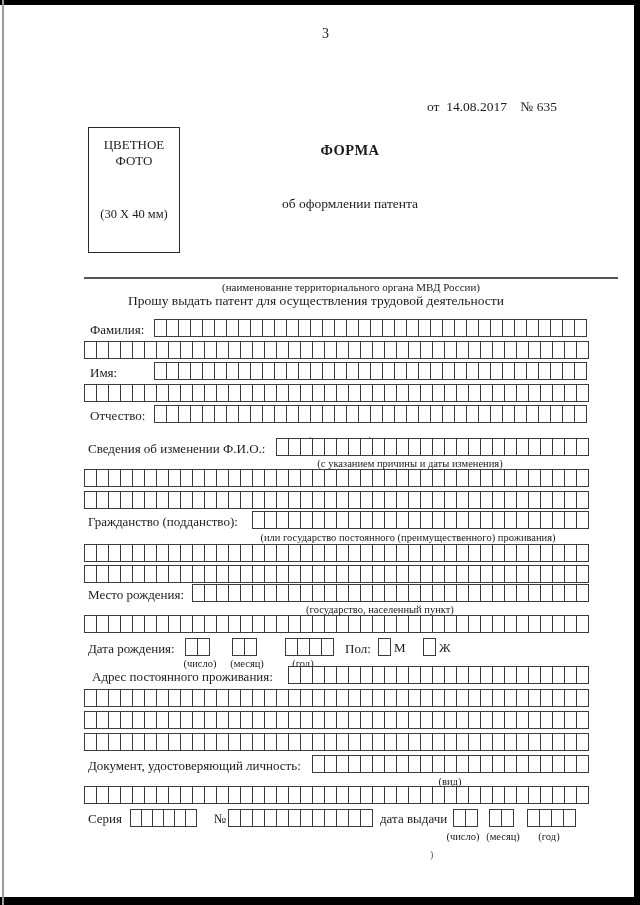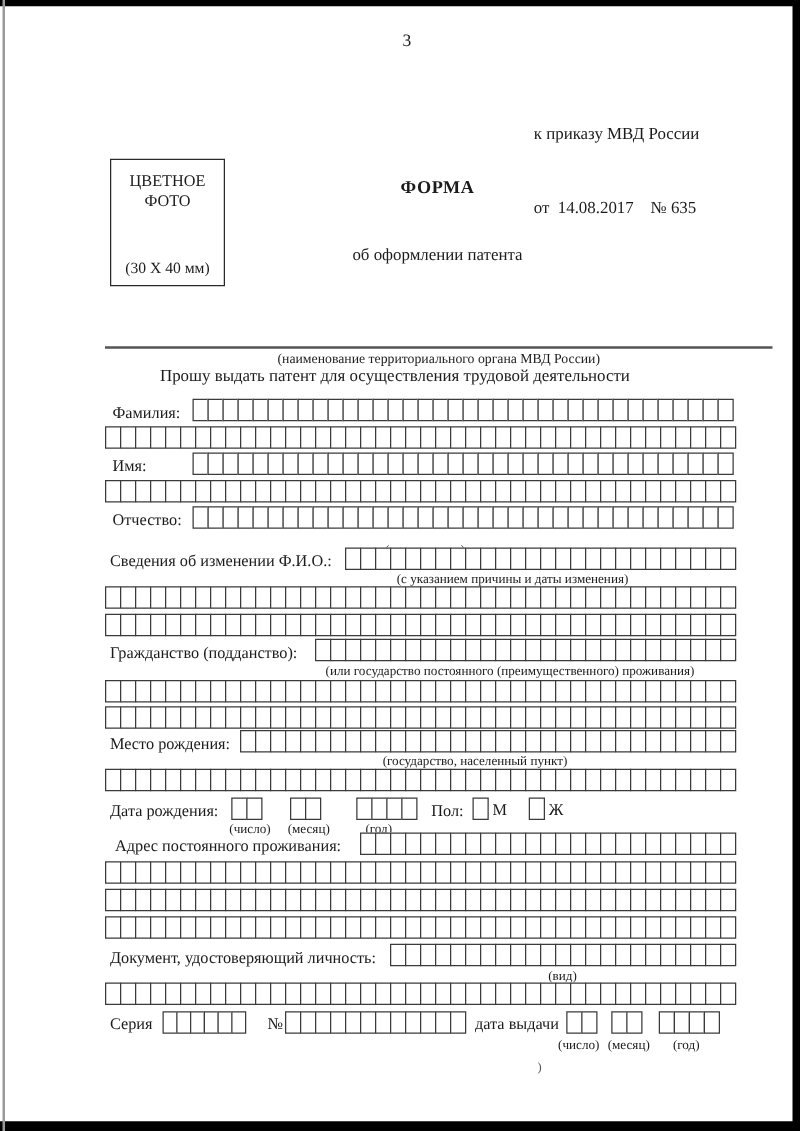--- a/index.html
+++ b/index.html
@@ -11,21 +11,21 @@
   .edge-left{position:absolute;background:#9a9a9a;}
   .lbl{position:absolute;font-size:13px;white-space:nowrap;line-height:1.1;}
   .cap{position:absolute;font-size:10.5px;white-space:nowrap;text-align:center;line-height:1.1;}
   .row{position:absolute;display:flex;}
   .cell{box-sizing:border-box;flex:none;width:13px;height:18px;border:1px solid #3b3b3b;margin-left:-1px;background:#fff;}
   .cell:first-child{margin-left:0;}
   .g-series .cell{width:12px;}
   .g-single .cell{height:18px;}
   #page-number{position:absolute;left:322px;top:26px;font-size:14px;}
   #appendix{position:absolute;left:427px;top:58px;font-size:13.5px;line-height:19.5px;white-space:pre;}
-  #photo-box{position:absolute;left:88px;top:127px;width:92px;height:102px;border:1.5px solid #2a2a2a;box-sizing:border-box;text-align:center;}
+  #photo-box{position:absolute;left:88px;top:127px;width:92px;height:126px;border:1.5px solid #2a2a2a;box-sizing:border-box;text-align:center;}
   .photo-line{font-size:13px;line-height:16px;}
   .photo-top{padding-top:9px;}
   .photo-size{margin-top:38px;font-size:12.5px;}
   #heading-bold{position:absolute;left:185px;top:142px;width:330px;text-align:center;font-weight:bold;}
   #form-title{font-size:14.5px;letter-spacing:0.5px;}
   #form-subtitle{font-size:13.5px;margin-top:2px;}
   #heading-normal{position:absolute;left:185px;top:193px;width:330px;text-align:center;}
   #statement-title{font-size:14px;letter-spacing:1px;}
   #statement-subtitle{font-size:13.5px;margin-top:3px;}
   #org-rule{position:absolute;left:84px;top:277px;width:534px;border-top:2px solid #555;}
@@ -38,21 +38,20 @@
 
 <div id="page">
 
   <div class="bar" style="left:0;top:0;width:640px;height:5px;"></div>
   <div class="bar" style="left:634px;top:0;width:6px;height:905px;"></div>
   <div class="bar" style="left:0;top:897px;width:640px;height:8px;"></div>
   <div class="edge-left" style="left:2px;top:0;width:2px;height:905px;"></div>
 
   <div id="page-number">3</div>
   <div id="appendix">
-    <div>к приказу МВД России</div>
     <div>от  14.08.2017    № 635</div>
   </div>
 
   <div id="photo-box">
     <div class="photo-line photo-top">ЦВЕТНОЕ</div>
     <div class="photo-line">ФОТО</div>
     <div class="photo-size">(30 Х 40 мм)</div>
   </div>
 
   <div id="heading-bold">

